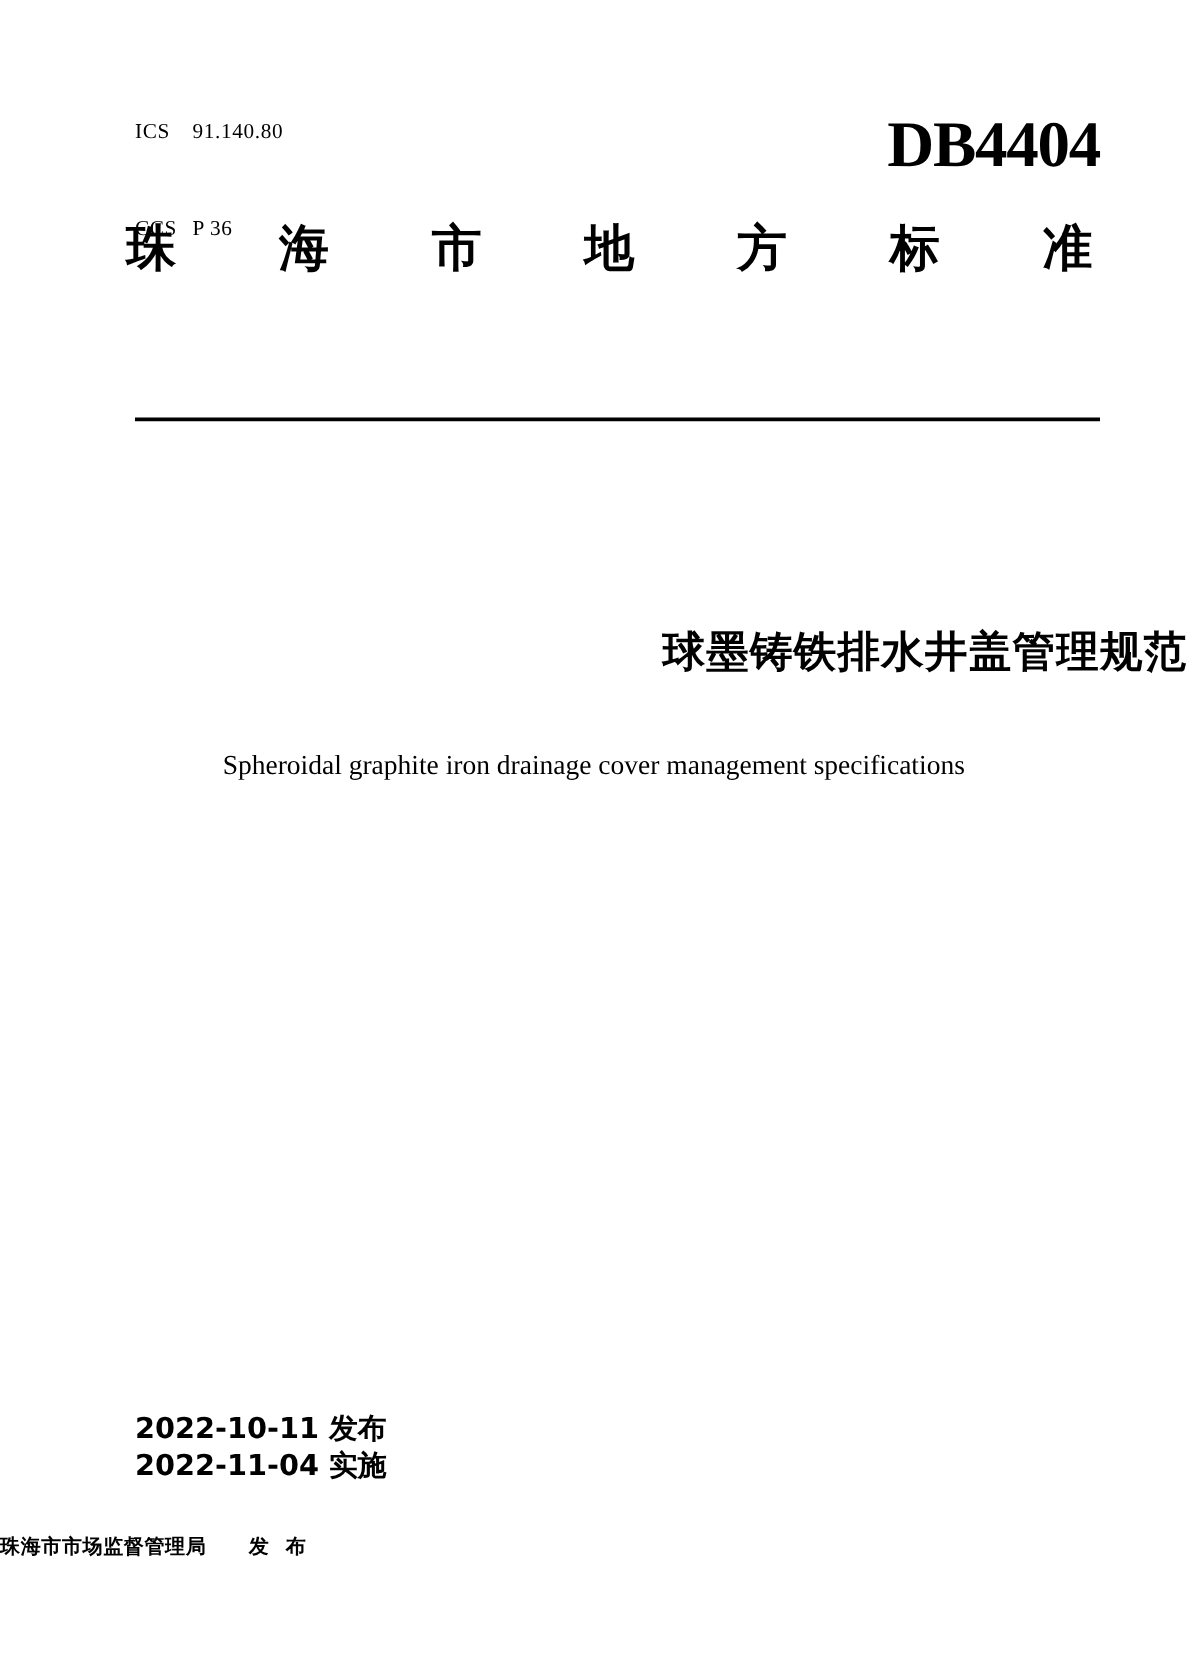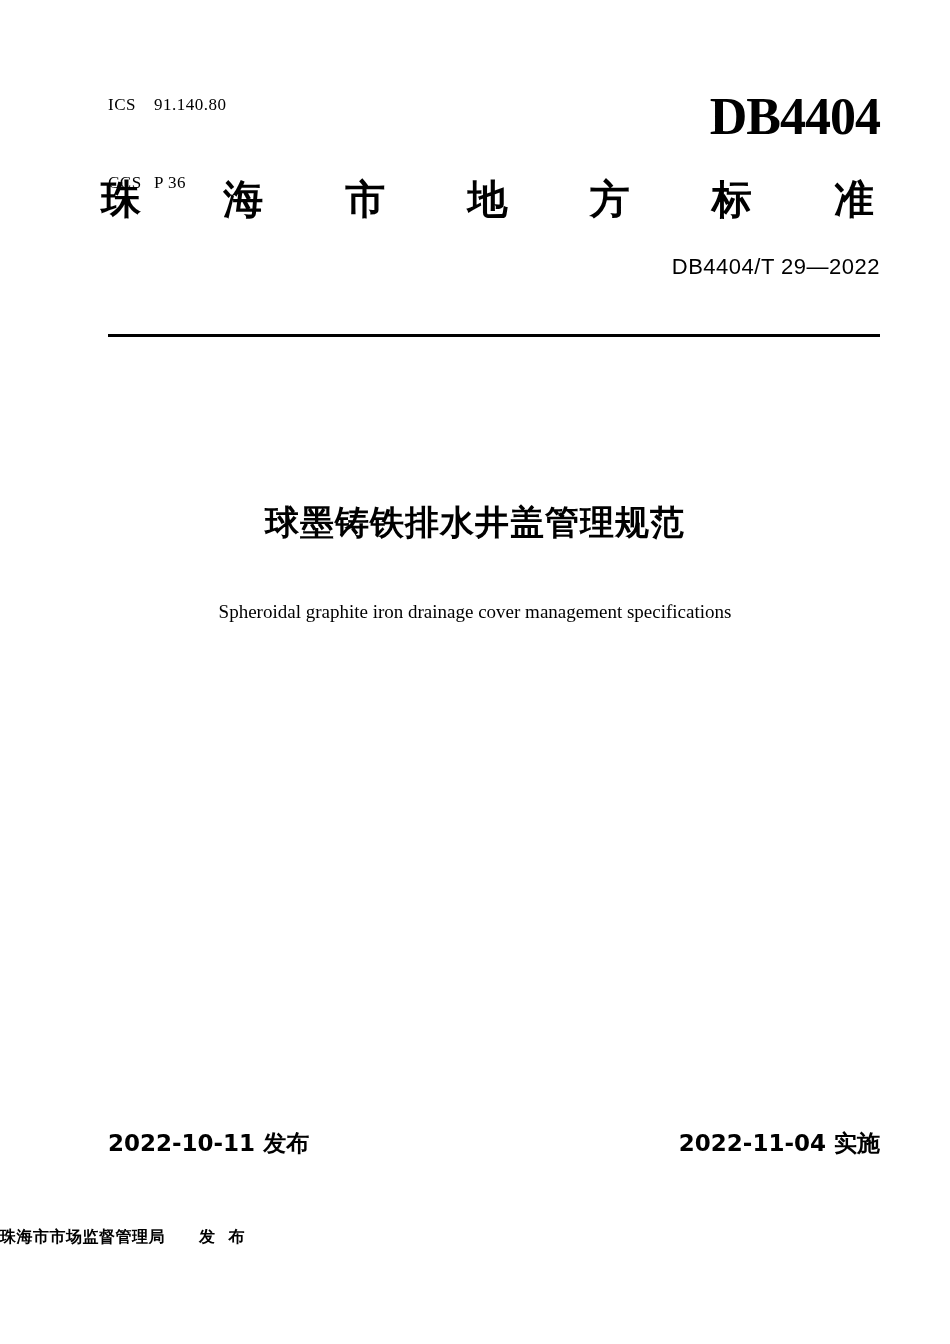--- a/index.html
+++ b/index.html
@@ -83,50 +83,51 @@
     height: 3px;
     background: #000000;
   }
 
   
   .main-title-cn {
     position: absolute;
     left: 0;
     right: 0;
     top: 500px;
-    text-align: center;
+    text-align: right;
     font-family: "DejaVu Sans", sans-serif;
     font-weight: bold;
     font-size: 34px;
     letter-spacing: 1px;
     line-height: 44px;
   }
   .main-title-en {
     position: absolute;
     left: 0;
     right: 0;
     top: 598px;
     text-align: center;
     font-family: "Liberation Serif", serif;
-    font-size: 19px;
+    font-size: 22px;
     line-height: 28px;
   }
 
   
   .footer-dates {
     position: absolute;
     left: 108px;
     right: 70px;
     top: 1128px;
     display: flex;
     justify-content: space-between;
     font-family: "DejaVu Sans", sans-serif;
     font-weight: bold;
     font-size: 23px;
     line-height: 30px;
+    flex-direction: column;
   }
   .footer-dates .date-item { white-space: nowrap; }
 
   .issuer {
     position: absolute;
     left: 0;
     right: 0;
     top: 1222px;
     text-align: left;
     font-family: "DejaVu Sans", sans-serif;
@@ -153,21 +154,20 @@
   <div class="std-title-cn">
     <span>珠</span>
     <span>海</span>
     <span>市</span>
     <span>地</span>
     <span>方</span>
     <span>标</span>
     <span>准</span>
   </div>
 
-  <div class="std-code">DB4404/T 29—2022</div>
 
   <div class="rule"></div>
 
   <div class="main-title-cn">球墨铸铁排水井盖管理规范</div>
   <div class="main-title-en">Spheroidal graphite iron drainage cover management specifications</div>
 
   <div class="footer-dates">
     <div class="date-item">2022-10-11 发布</div>
     <div class="date-item">2022-11-04 实施</div>
   </div>

